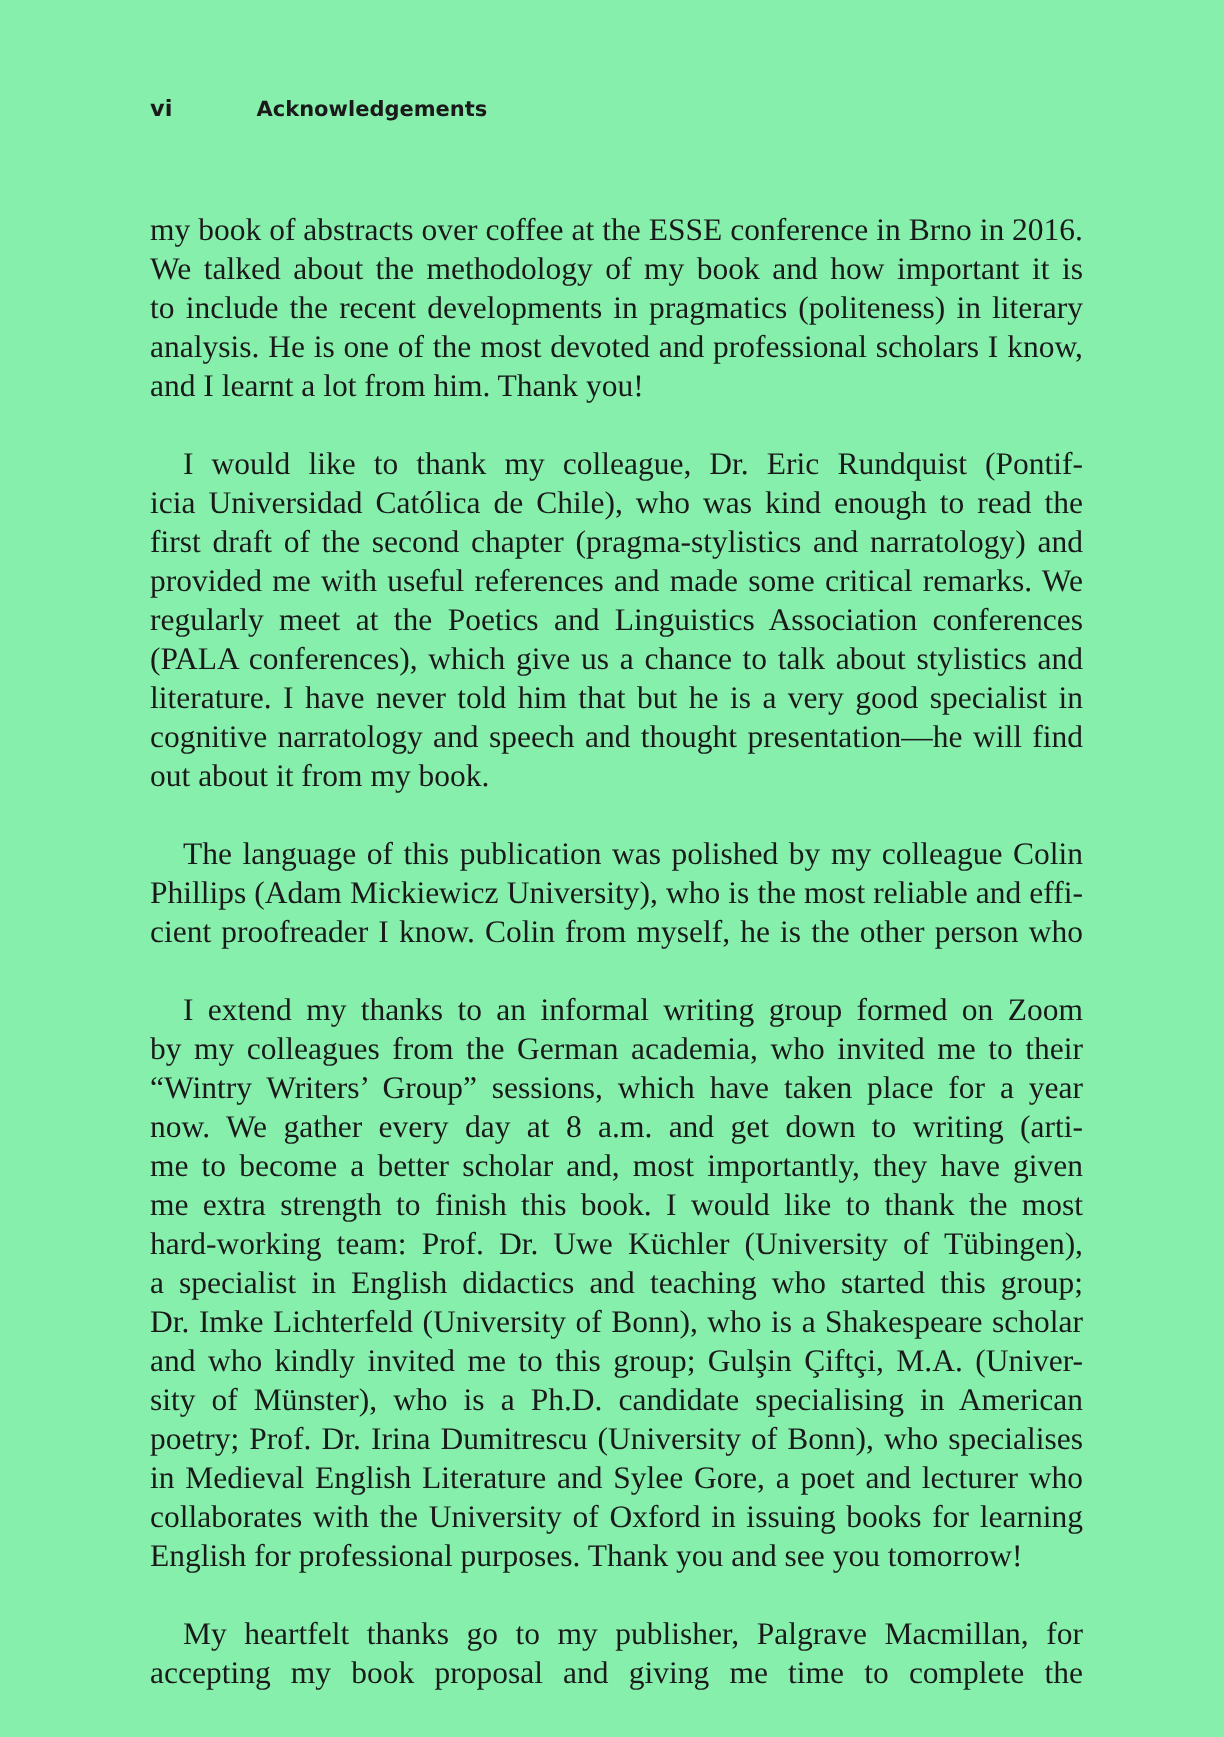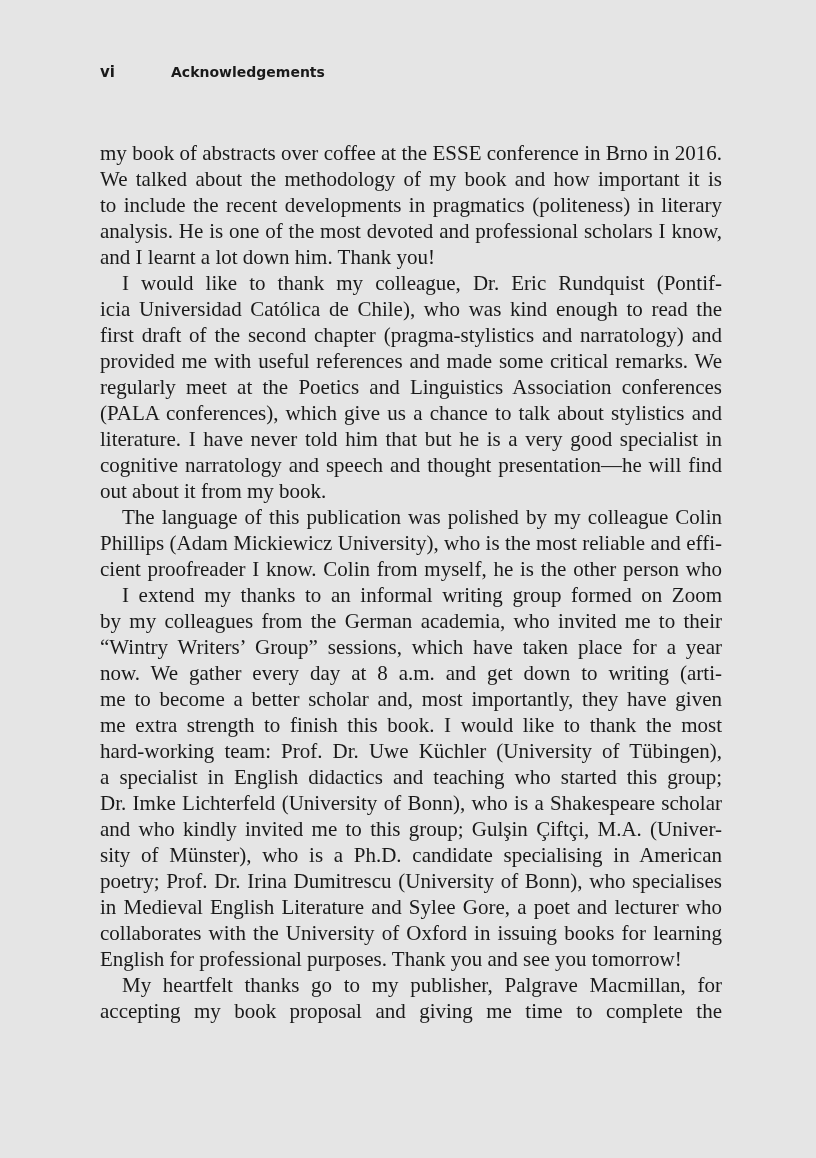--- a/index.html
+++ b/index.html
@@ -1,53 +1,53 @@
 <!DOCTYPE html>
 <html><head>
 <meta charset="utf-8">
 <style>
   html, body { margin: 0; padding: 0; background: #ffffff; }
   body { width: 816px; height: 1158px; position: relative; overflow: hidden; }
-  .page { position: absolute; left: 0; top: 0; width: 816px; height: 1158px; background: #e5e5e5; }
+  .page { position: absolute; left: 0; top: 0; width: 816px; height: 1158px; background: #86efac; }
   .running-head {
     position: absolute; left: 100px; top: 63px; height: 20px;
     font-family: "DejaVu Sans", sans-serif; font-weight: bold; font-size: 14px;
     color: #1a1a1a; display: flex; align-items: baseline;
   }
   .folio { width: 71px; font-size: 15px; }
   .head-title { font-size: 14px; letter-spacing: 0; }
   .body-text {
     position: absolute; left: 100px; top: 140px; width: 622px;
     font-family: "Liberation Serif", "DejaVu Serif", serif;
     font-size: 21px; color: #1a1a1a;
   }
   .line {
     height: 26px; line-height: 26px; white-space: nowrap;
     text-align: justify; text-align-last: justify; overflow: visible;
   }
   .line.last { text-align-last: left; }
-  .line.indent { text-indent: 22px; }
+  .line.indent { text-indent: 22px; margin-top: 26px; }
 </style>
 </head>
 <body>
 
 <div class="page">
   <div class="running-head">
     <span class="folio">vi</span>
     <span class="head-title">Acknowledgements</span>
   </div>
 
   <div class="body-text">
 
     <div>
       <div class="line">my book of abstracts over coffee at the ESSE conference in Brno in 2016.</div>
       <div class="line">We talked about the methodology of my book and how important it is</div>
       <div class="line">to include the recent developments in pragmatics (politeness) in literary</div>
       <div class="line">analysis. He is one of the most devoted and professional scholars I know,</div>
-      <div class="line last">and I learnt a lot down him. Thank you!</div>
+      <div class="line last">and I learnt a lot from him. Thank you!</div>
     </div>
 
     <div>
       <div class="line indent">I would like to thank my colleague, Dr. Eric Rundquist (Pontif-</div>
       <div class="line">icia Universidad Católica de Chile), who was kind enough to read the</div>
       <div class="line">first draft of the second chapter (pragma-stylistics and narratology) and</div>
       <div class="line">provided me with useful references and made some critical remarks. We</div>
       <div class="line">regularly meet at the Poetics and Linguistics Association conferences</div>
       <div class="line">(PALA conferences), which give us a chance to talk about stylistics and</div>
       <div class="line">literature. I have never told him that but he is a very good specialist in</div>

